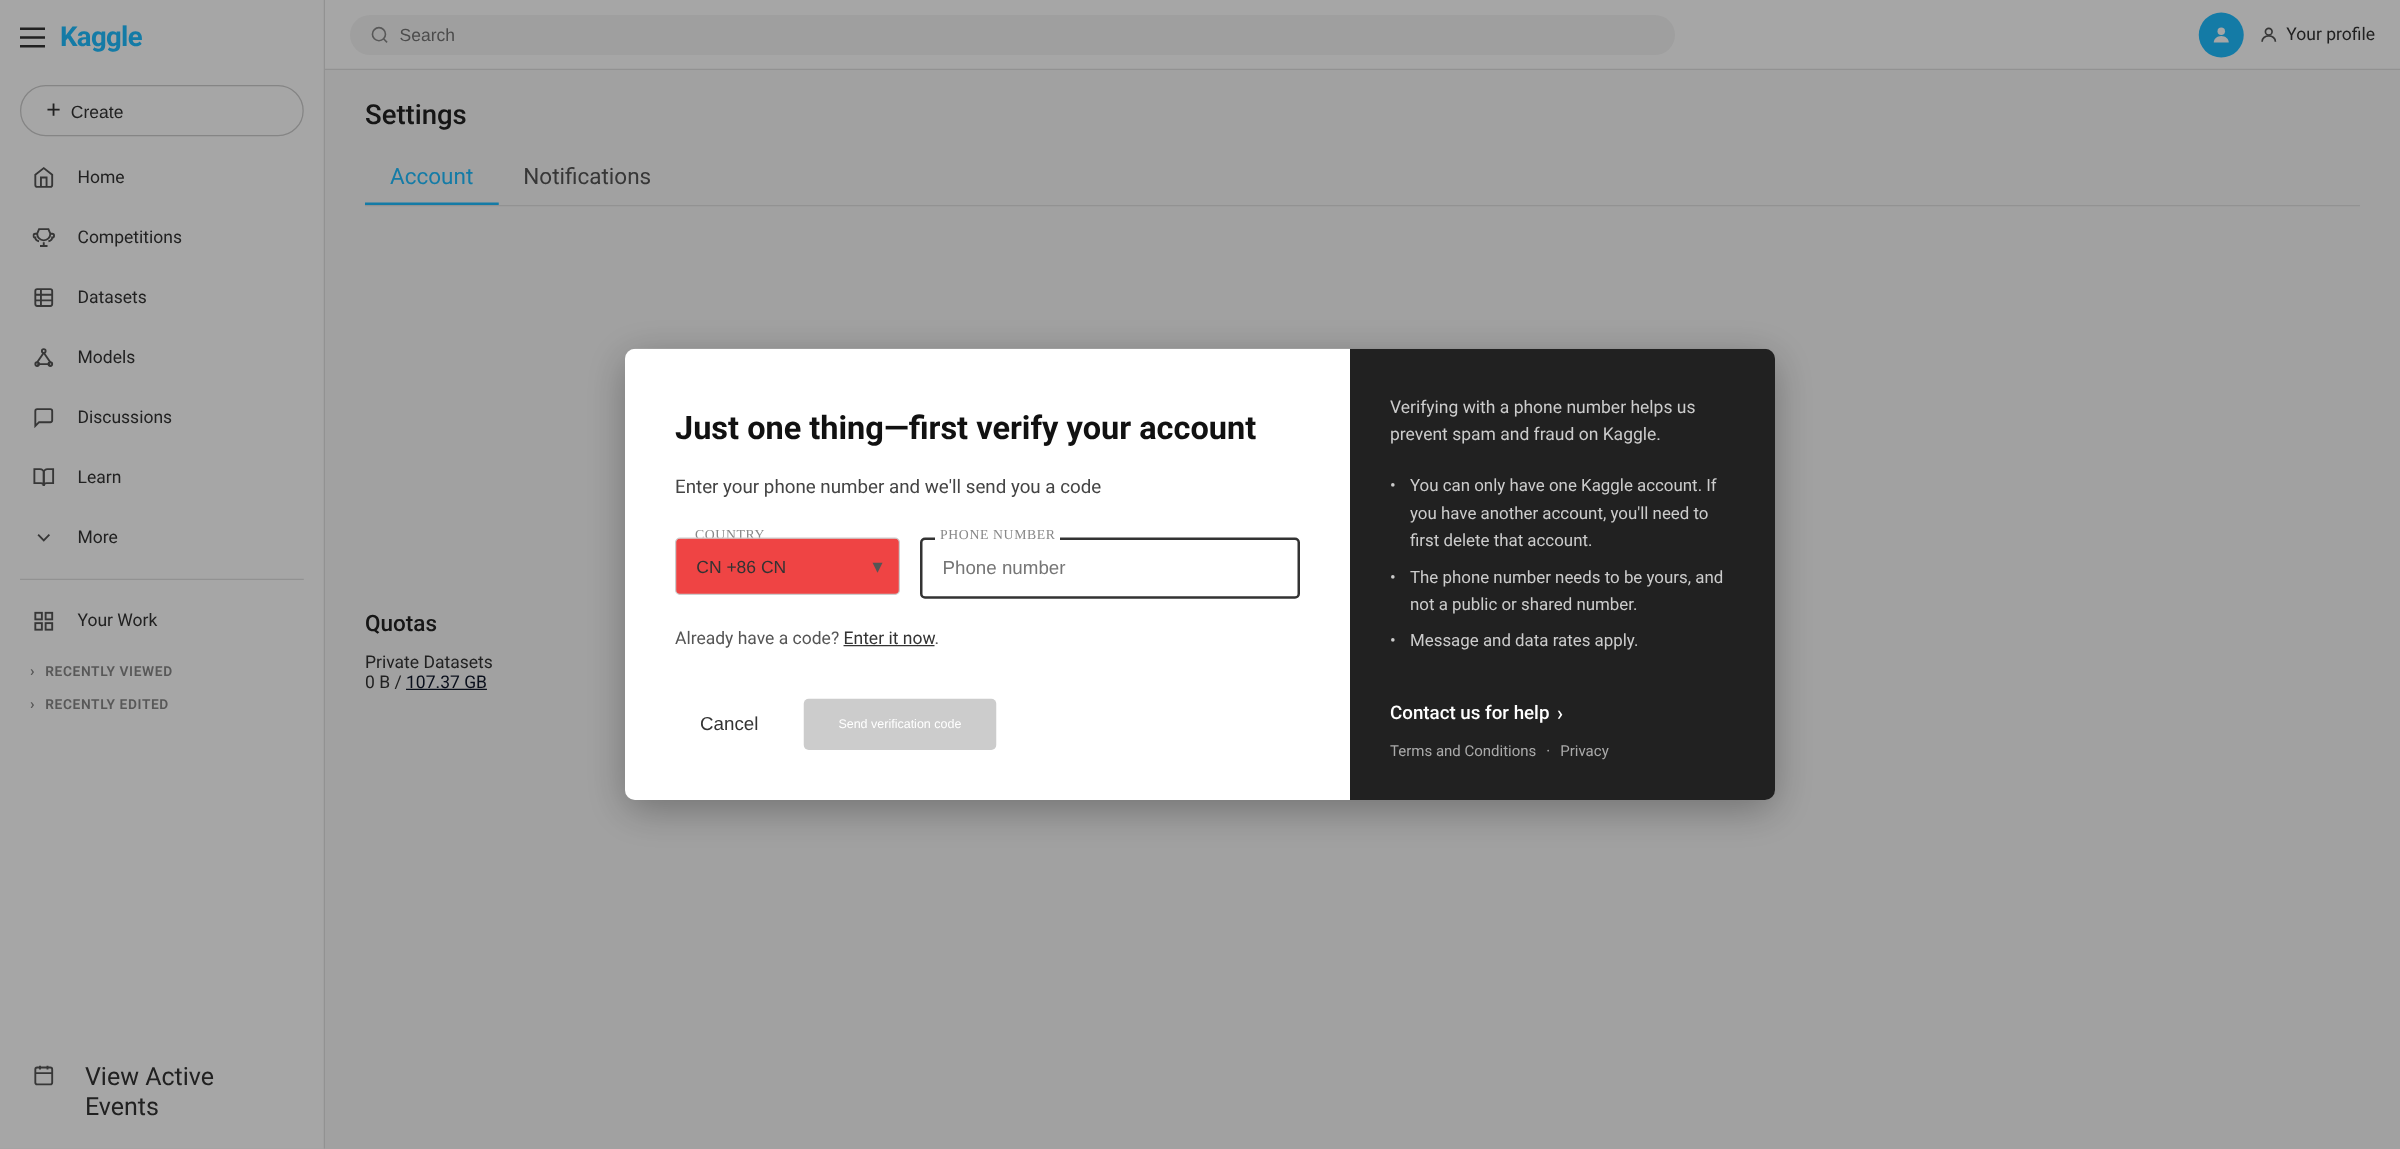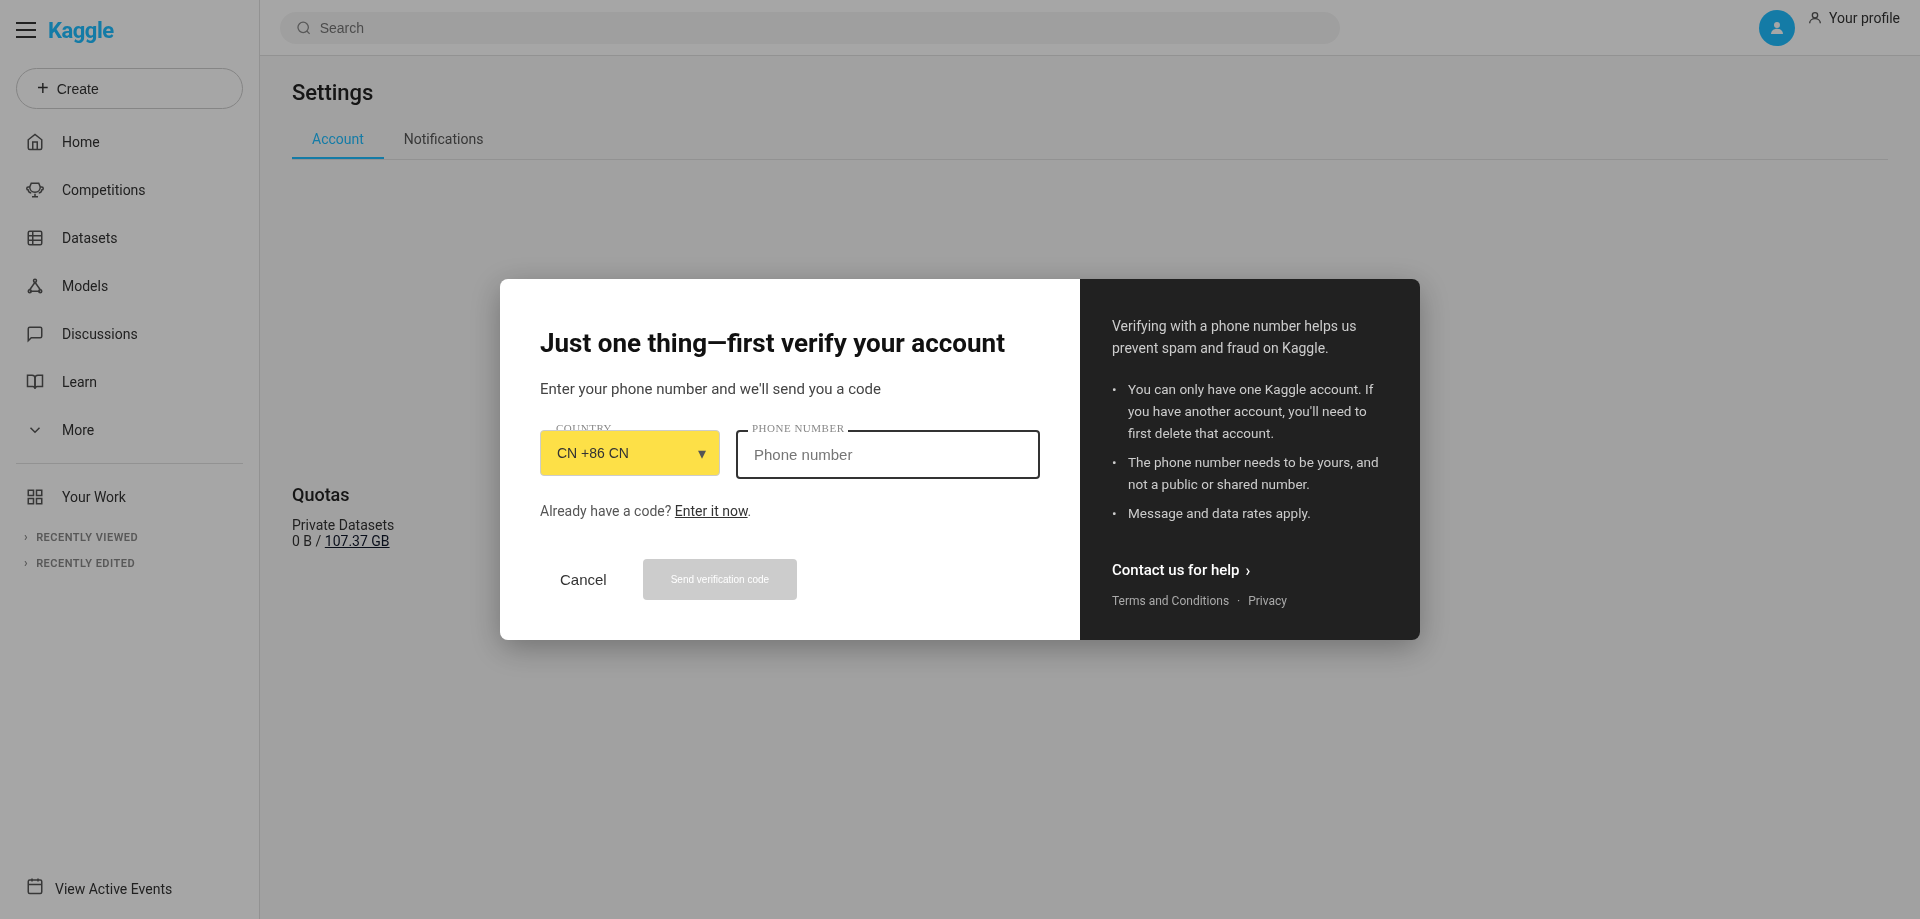--- a/index.html
+++ b/index.html
@@ -97,25 +97,25 @@
     }
     .sidebar-section-label .chevron {
       font-size: 12px;
     }
     .sidebar-bottom {
       margin-top: auto;
       padding: 8px 0;
     }
     .view-active-events {
       display: flex;
-      align-items: flex-end;
+      align-items: flex-start;
       padding: 12px 16px;
-      gap: 9px;
-      cursor: pointer;
-      font-size: 14px;
+      gap: 22px;
+      cursor: pointer;
+      font-size: 20px;
       color: #333;
       margin: 2px 8px;
     }
 
     
     .main {
       flex: 1;
       display: flex;
       flex-direction: column;
       overflow: hidden;
@@ -142,21 +142,21 @@
     .search-bar input {
       border: none;
       background: transparent;
       outline: none;
       font-size: 14px;
       color: #555;
       width: 100%;
     }
     .topbar-right {
       display: flex;
-      align-items: flex-start;
+      align-items: center;
       gap: 12px;
     }
     .avatar {
       width: 36px;
       height: 36px;
       border-radius: 50%;
       background: #20BEFF;
       display: flex;
       align-items: center;
       justify-content: center;
@@ -186,21 +186,21 @@
       margin-bottom: 16px;
     }
     .settings-tabs {
       display: flex;
       gap: 0;
       border-bottom: 1px solid #e0e0e0;
       margin-bottom: 24px;
     }
     .settings-tab {
       padding: 10px 20px;
-      font-size: 14px;
+      font-size: 18px;
       color: #555;
       cursor: pointer;
       border-bottom: 2px solid transparent;
     }
     .settings-tab.active {
       color: #20BEFF;
       border-bottom: 2px solid #20BEFF;
     }
 
     
@@ -288,21 +288,21 @@
       text-transform: uppercase;
       font-family: Liberation Serif, serif;
     }
     .field-select {
       width: 100%;
       border: 1px solid #ccc;
       border-radius: 4px;
       padding: 14px 16px;
       font-size: 14px;
       color: #333;
-      background: #fde047;
+      background: #ef4444;
       appearance: none;
       cursor: pointer;
     }
     .select-wrapper {
       position: relative;
     }
     .select-wrapper::after {
       content: '▾';
       position: absolute;
       right: 14px;

